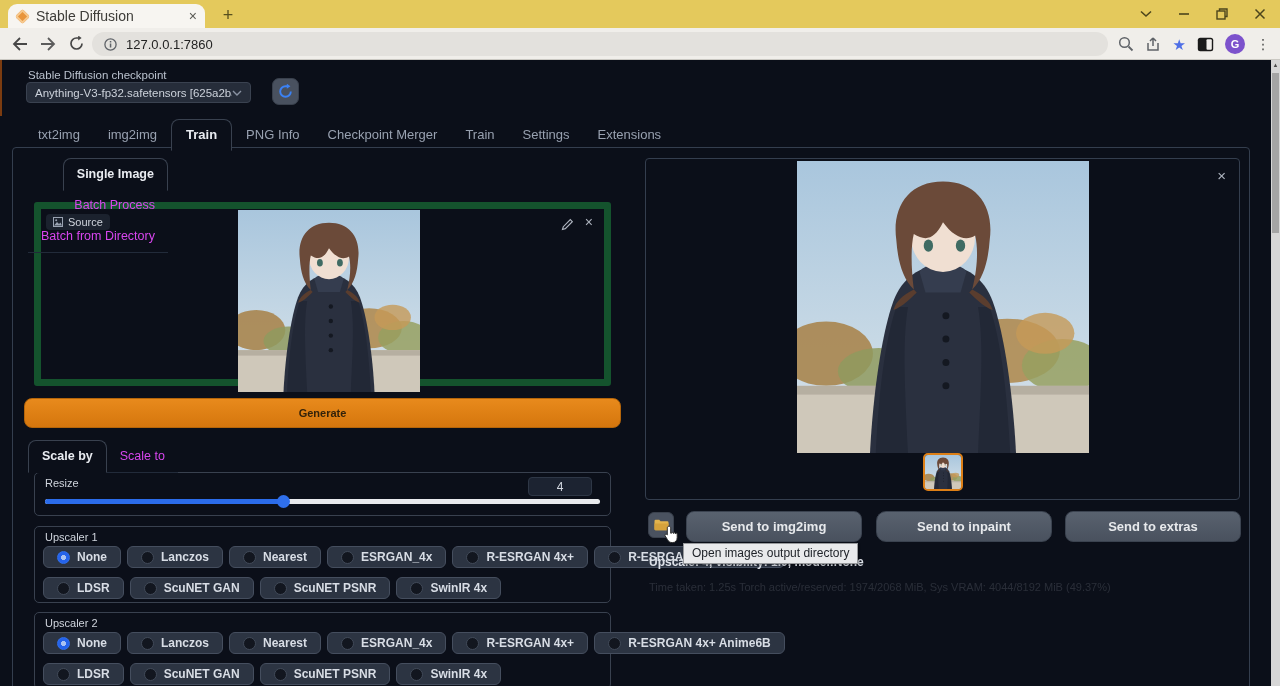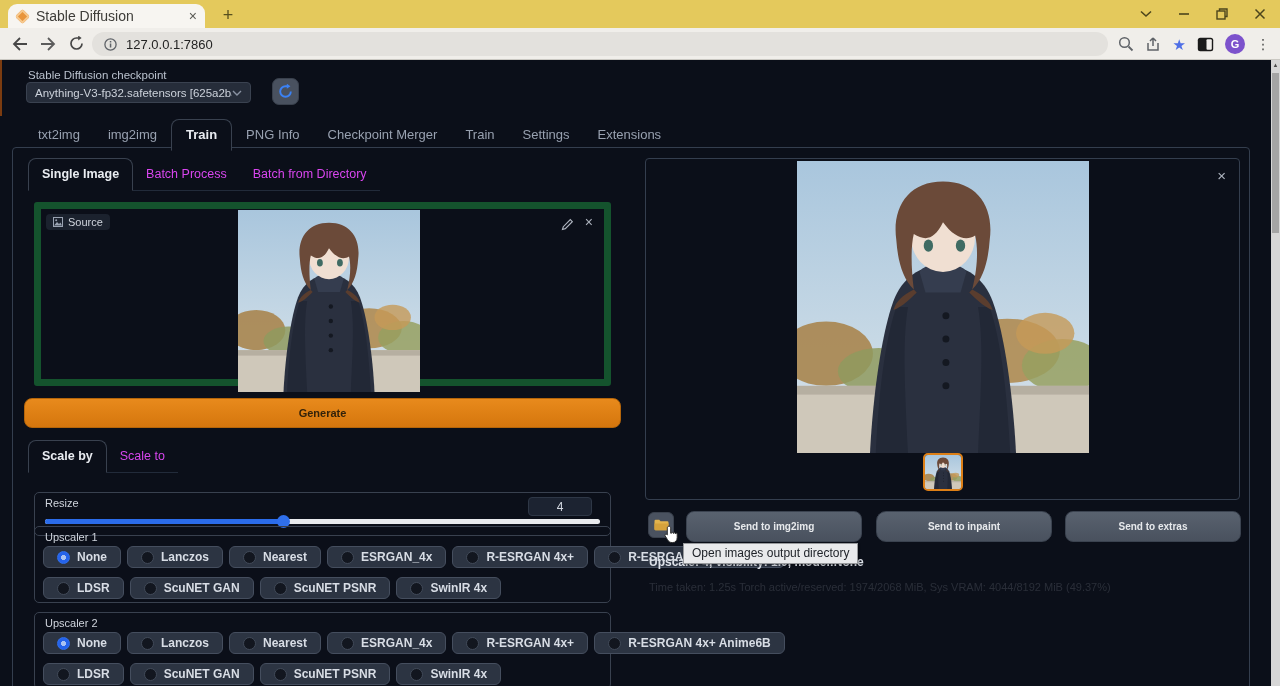--- a/index.html
+++ b/index.html
@@ -47,21 +47,21 @@
   .mtab { padding:7px 14px 8px; font-size:13px; color:#98a1b0; white-space:nowrap; }
   .mtab.active { border:1px solid #39414f; border-bottom:1px solid #0b0f19; border-radius:8px 8px 0 0;
                  background:#0b0f19; color:#e9ecf1; font-weight:bold; margin-bottom:-1px; }
   #content-panel { position:absolute; left:12px; top:87px; width:1238px; height:598px;
                    border:1px solid #343e4e; border-radius:4px; }
 
   .subtabs { position:absolute; display:flex; align-items:flex-end; z-index:2; border-bottom:1px solid #222b3a; }
   .stab { padding:8px 13px 9px; font-size:12.5px; color:#d946ef; white-space:nowrap; }
   .stab.active { border:1px solid #39414f; border-bottom:1px solid #0b0f19; border-radius:8px 8px 0 0;
                  background:#0b0f19; color:#e9ecf1; font-weight:bold; margin-bottom:-1px; }
-  #source-tabs { left:28px; top:98px; }
+  #source-tabs { left:28px; top:98px;flex-direction:column; }
   #scale-tabs  { left:28px; top:380px; }
 
   
   #source-panel { position:absolute; left:34px; top:135px; width:577px; height:184px;
                   border:7px solid #14532d; border-radius:3px;margin-top:7px; }
   #source-chip { position:absolute; left:5px; top:5px; display:flex; align-items:center; gap:5px;
                  background:#1b222e; border-radius:4px; padding:2px 7px; }
   #source-chip span { font-size:11px; color:#cfd4dc; }
   #source-edit { position:absolute; right:30px; top:9px; }
   #source-close { position:absolute; right:11px; top:5px; color:#aeb4bf; font-size:14px; }
@@ -69,21 +69,21 @@
 
   
   #generate-btn { position:absolute; left:24px; top:338px; width:597px; height:30px; border-radius:8px;
                   background:linear-gradient(180deg,#e88a1c,#d5760d); border:1px solid #b5650a;
                   display:flex; align-items:center; justify-content:center;
                   font-size:11px; font-weight:bold; color:#33220a; }
 
   
   .group { position:absolute; border:1px solid #39414f; border-radius:5px; }
   .group-label { position:absolute; left:10px; top:4px; font-size:11px; color:#cfd4dc; }
-  #resize-group { left:34px; top:432px; width:577px; height:44px; }
+  #resize-group { left:34px; top:412px; width:577px; height:44px; }
   #resize-num { position:absolute; right:18px; top:4px; width:64px; height:19px; background:#1c2331;
                 border:1px solid #2e3746; border-radius:4px; color:#d5dae2; font-size:12px;
                 display:flex; align-items:center; justify-content:center; }
   #slider-track { position:absolute; left:10px; right:10px; top:26px; height:5px; background:#e8eaed; border-radius:3px; }
   #slider-fill  { position:absolute; left:0; top:0; height:5px; background:#2b6cea; border-radius:3px 0 0 3px; }
   #slider-thumb { position:absolute; top:-4px; width:13px; height:13px; margin-left:-7px;
                   background:#2f6feb; border-radius:50%; }
 
   
   #upscaler1 { left:34px; top:466px; width:577px; height:77px; }
@@ -101,21 +101,21 @@
                    border:1px solid #343e4e; border-radius:4px; }
   #gallery-close { position:absolute; right:13px; top:8px; color:#aeb4bf; font-size:15px; }
   #gallery-thumb { position:absolute; left:277px; top:294px; width:40px; height:38px;
                    border:2px solid #dd7f16; border-radius:5px; overflow:hidden; background:#1a1f2a; }
 
   #folder-btn { position:absolute; left:648px; top:452px; width:26px; height:26px; background:#4a5260;
                 border:1px solid #3a414d; border-radius:6px; display:flex; align-items:center; justify-content:center; }
   .send-btn { position:absolute; top:451px; width:176px; height:31px; border-radius:8px;
               background:linear-gradient(180deg,#59626f,#49515e); border:1px solid #3b4350;
               display:flex; align-items:center; justify-content:center;
-              font-size:10px; font-weight:bold; color:#e7e9ec; }
+              font-size:13px; font-weight:bold; color:#e7e9ec; }
 
   #cursor-hand { position:absolute; left:663px; top:465px; z-index:6; }
   #tooltip { position:absolute; left:683px; top:483px; z-index:5; background:#e9eaec; border:1px solid #97999c;
              color:#20242a; font-size:12px; padding:2px 8px 3px; white-space:nowrap; box-shadow:1px 1px 2px rgba(0,0,0,.4); }
   #result-info { position:absolute; left:649px; top:495px; z-index:1; font-size:12px; font-weight:bold; color:#dde1e8; }
   #footer-info { position:absolute; left:649px; top:521px; font-size:11px; color:rgba(200,207,219,0.16); }
 
   
   #scrollbar { position:absolute; top:60px; right:0; width:9px; height:626px; background:#d6d6d6; }
   #scroll-up { position:absolute; top:2px; left:0; width:9px; text-align:center; font-size:6px; color:#4a4a4a; }

